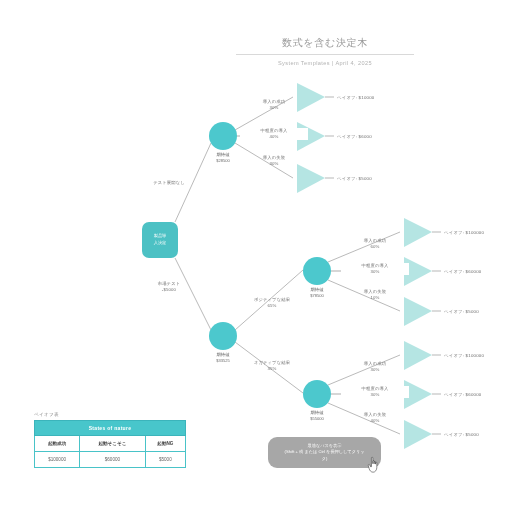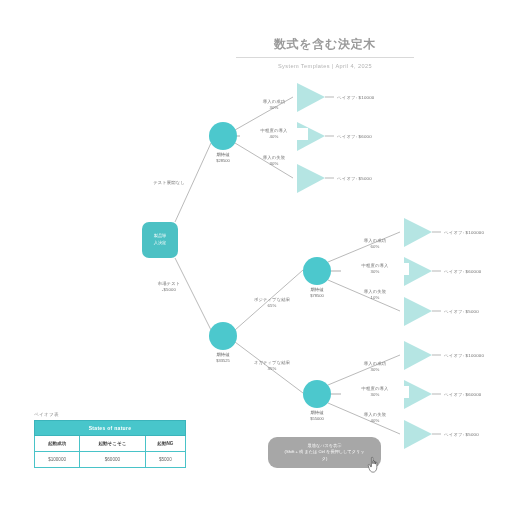--- a/index.html
+++ b/index.html
@@ -23,26 +23,25 @@
   }
   
   .header {
     position: absolute;
     left: 236px;
     top: 36px;
     width: 178px;
     text-align: center;
   }
   .header .title {
-    font-size: 12px;
+    font-size: 10px;
     letter-spacing: 0.7px;
     color: #9a9a9a;
     padding-bottom: 4px;
     white-space: nowrap;
-    font-weight: bold;
   }
   .header .rule {
     height: 1px;
     background: #d9d9d9;
     width: 100%;
   }
   .header .subtitle {
     font-size: 5.6px;
     color: #b3b3b3;
     letter-spacing: 0.4px;

